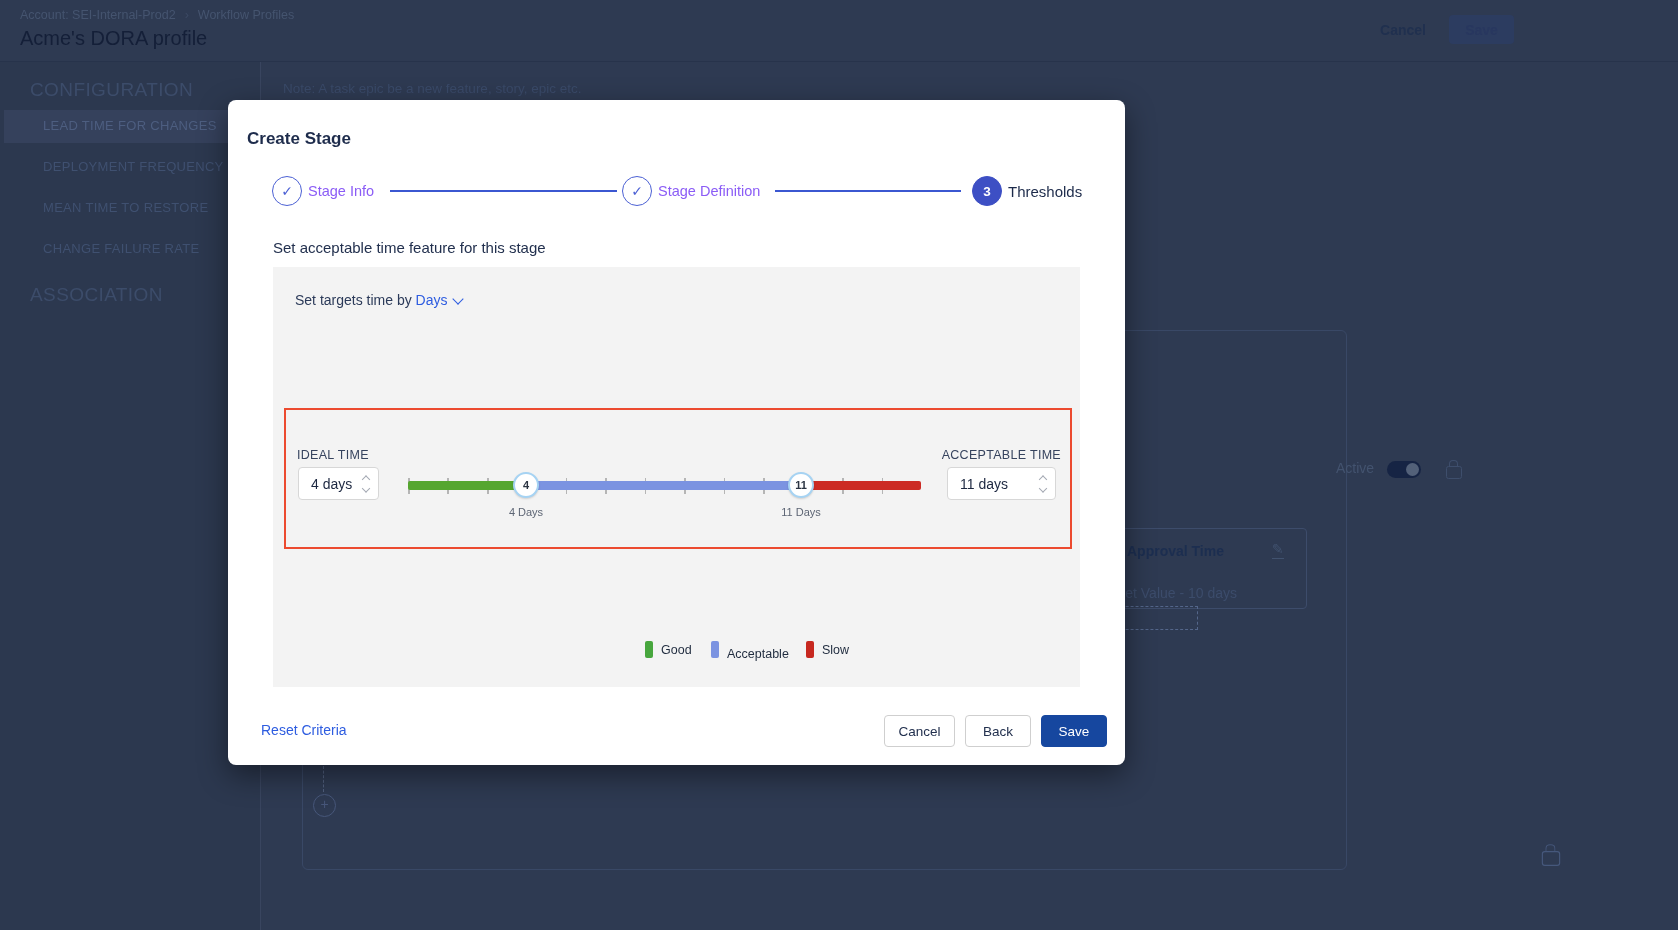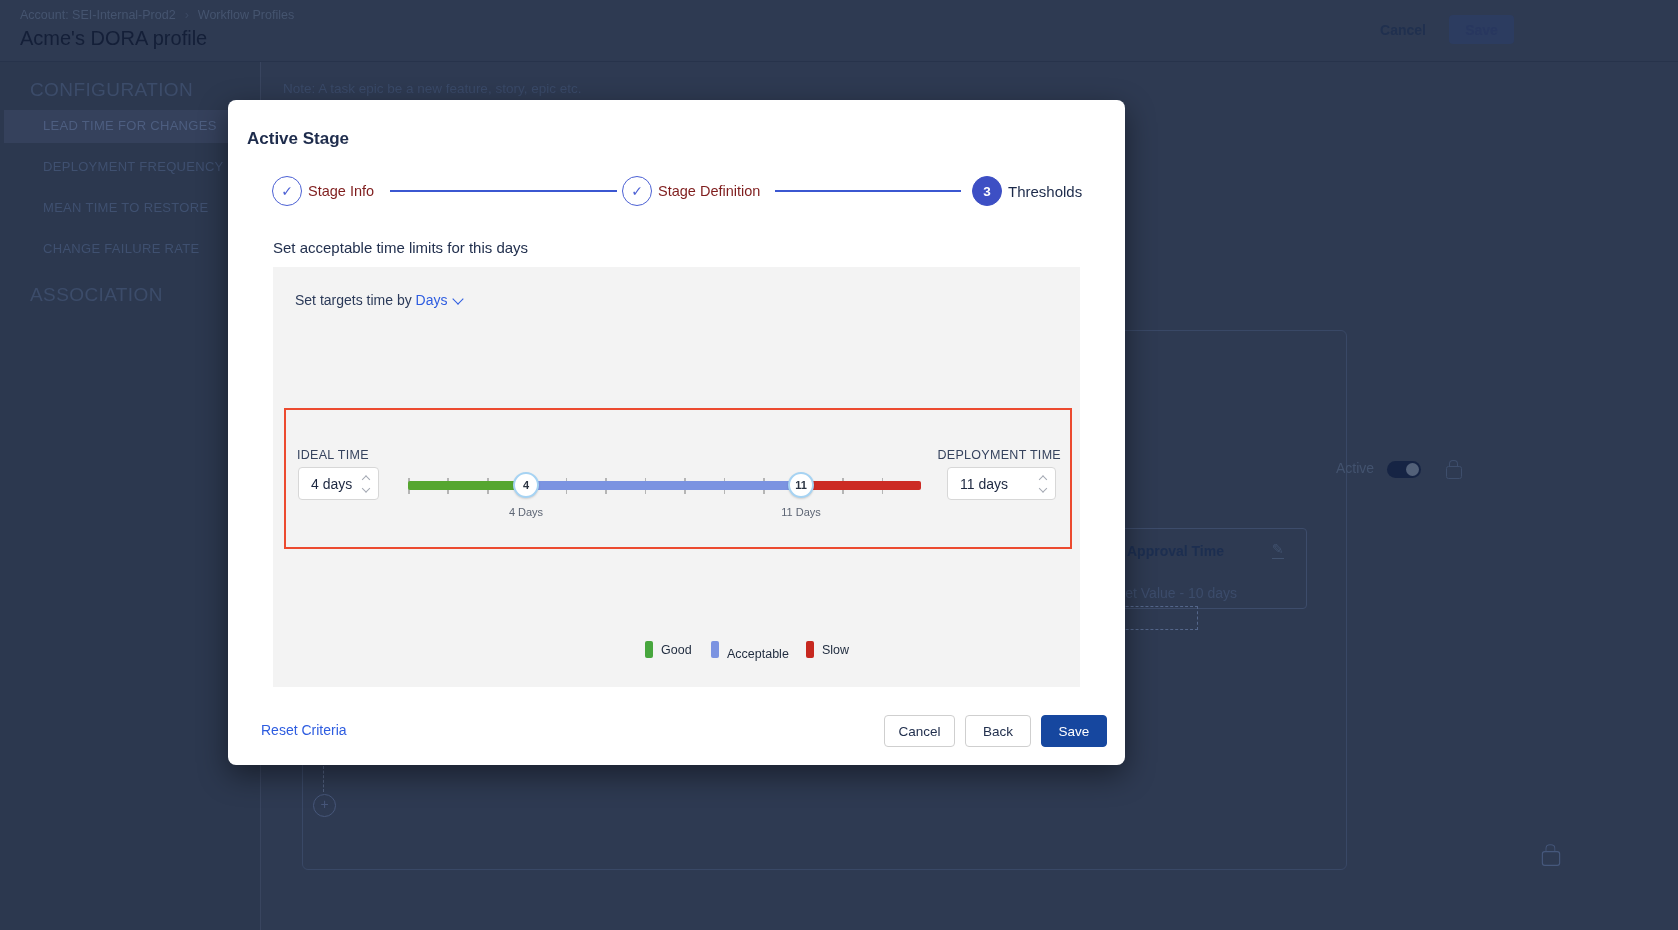--- a/index.html
+++ b/index.html
@@ -43,21 +43,21 @@
   .plus-btn{left:313px;top:794px;width:21px;height:21px;border:1px solid #47577a;border-radius:50%;
             color:#47577a;font-size:14px;line-height:19px;text-align:center}
 
   
   .modal{left:228px;top:100px;width:897px;height:665px;background:#fff;border-radius:8px;
          box-shadow:0 10px 30px rgba(0,0,0,.45);z-index:10}
   .m-title{left:19px;top:29px;font-size:17px;font-weight:700;color:#1e2c4c}
   .stepc{width:30px;height:30px;border-radius:50%;border:1.6px solid #4c61d4;background:#fff;color:#4c61d4;
          box-sizing:border-box;display:flex;align-items:center;justify-content:center;font-size:14px;top:76px}
   .stepc.active{background:#3d4fc4;border-color:#3d4fc4;color:#fff;font-weight:700;font-size:13.5px}
-  .step-lbl{top:83px;font-size:14.5px;color:#7f1d1d}
+  .step-lbl{top:83px;font-size:14.5px;color:#8b5cf6}
   .step-lbl.bold{font-size:15px;font-weight:400;color:#1c2a4a}
   .step-line{top:90px;height:1.5px;background:#3b57d1}
   .m-subtitle{left:45px;top:139px;font-size:15px;color:#22304e}
 
   .panel{left:45px;top:167px;width:807px;height:420px;background:#f3f3f3}
   .target-row{left:22px;top:25px;font-size:14px;color:#2b3a59}
   .link-blue{color:#2d5ce0;cursor:pointer}
   .chev{display:inline-block;width:7px;height:7px;border-right:1.6px solid currentColor;
         border-bottom:1.6px solid currentColor;transform:rotate(45deg);margin-left:6px;vertical-align:2px}
 
@@ -127,32 +127,32 @@
 <div class="abs appr-card"></div>
 <div class="abs appr-title">Approval Time</div>
 <div class="abs pencil">✎</div>
 <div class="abs appr-value">Target Value - 10 days</div>
 <div class="abs dotted-box"></div>
 <div class="abs dash-vline"></div>
 <div class="abs plus-btn">+</div>
 <div class="abs padlock lock2"></div>
 
 <div class="abs modal">
-  <div class="abs m-title">Active Stage</div>
+  <div class="abs m-title">Create Stage</div>
 
   <div class="abs stepc" style="left:44px">✓</div>
   <div class="abs step-lbl" style="left:80px">Stage Info</div>
   <div class="abs step-line" style="left:162px;width:227px"></div>
   <div class="abs stepc" style="left:394px">✓</div>
   <div class="abs step-lbl" style="left:430px">Stage Definition</div>
   <div class="abs step-line" style="left:547px;width:186px"></div>
   <div class="abs stepc active" style="left:744px">3</div>
   <div class="abs step-lbl bold" style="left:780px">Thresholds</div>
 
-  <div class="abs m-subtitle">Set acceptable time limits for this days</div>
+  <div class="abs m-subtitle">Set acceptable time feature for this stage</div>
 
   <div class="abs panel">
     <div class="abs target-row">
       <span>Set targets time by</span>
       <span class="link-blue">
         <span>Days</span><span class="chev"></span>
       </span>
     </div>
 
     <div class="abs redbox redbox1">
@@ -169,21 +169,21 @@
         <div class="ticks"></div>
         <div class="seg" style="left: 0px; width: 118px; background: rgb(85, 166, 47);"></div>
         <div class="seg" style="left: 118px; width: 275px; background: rgb(123, 147, 225);"></div>
         <div class="seg" style="left: 393px; width: 120px; background: rgb(204, 43, 36);"></div>
         <div class="handle" style="left:105px">4</div>
         <div class="handle" style="left:380px">11</div>
         <div class="sl-lbl" style="left:93px">4 Days</div>
         <div class="sl-lbl" style="left:368px">11 Days</div>
       </div>
 
-      <div class="abs th-label" style="right:9px;top:38px">DEPLOYMENT TIME</div>
+      <div class="abs th-label" style="right:9px;top:38px">ACCEPTABLE TIME</div>
       <div class="abs num-input" style="right:14px;top:57px;width:109px;height:33px">
         <span>11 days</span>
         <span class="spin">
             <span class="sup"></span>
             <span class="sdn"></span>
           </span>
       </div>
     </div>
 
 

